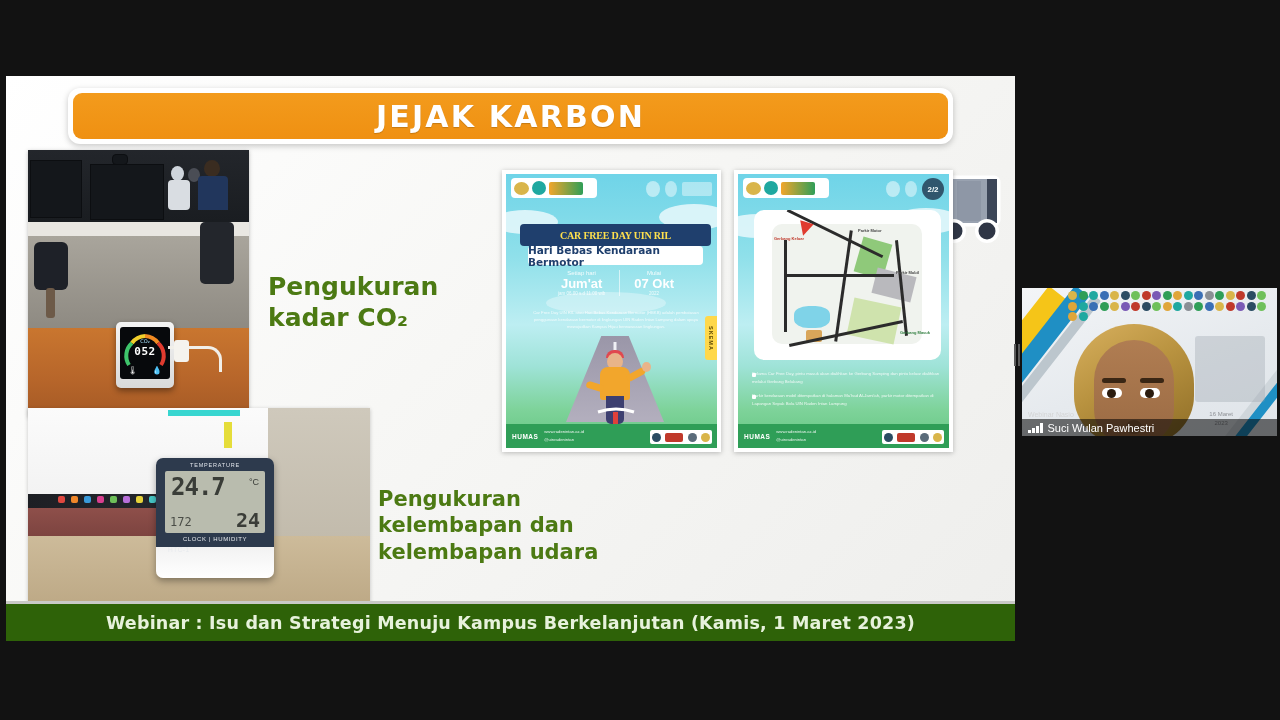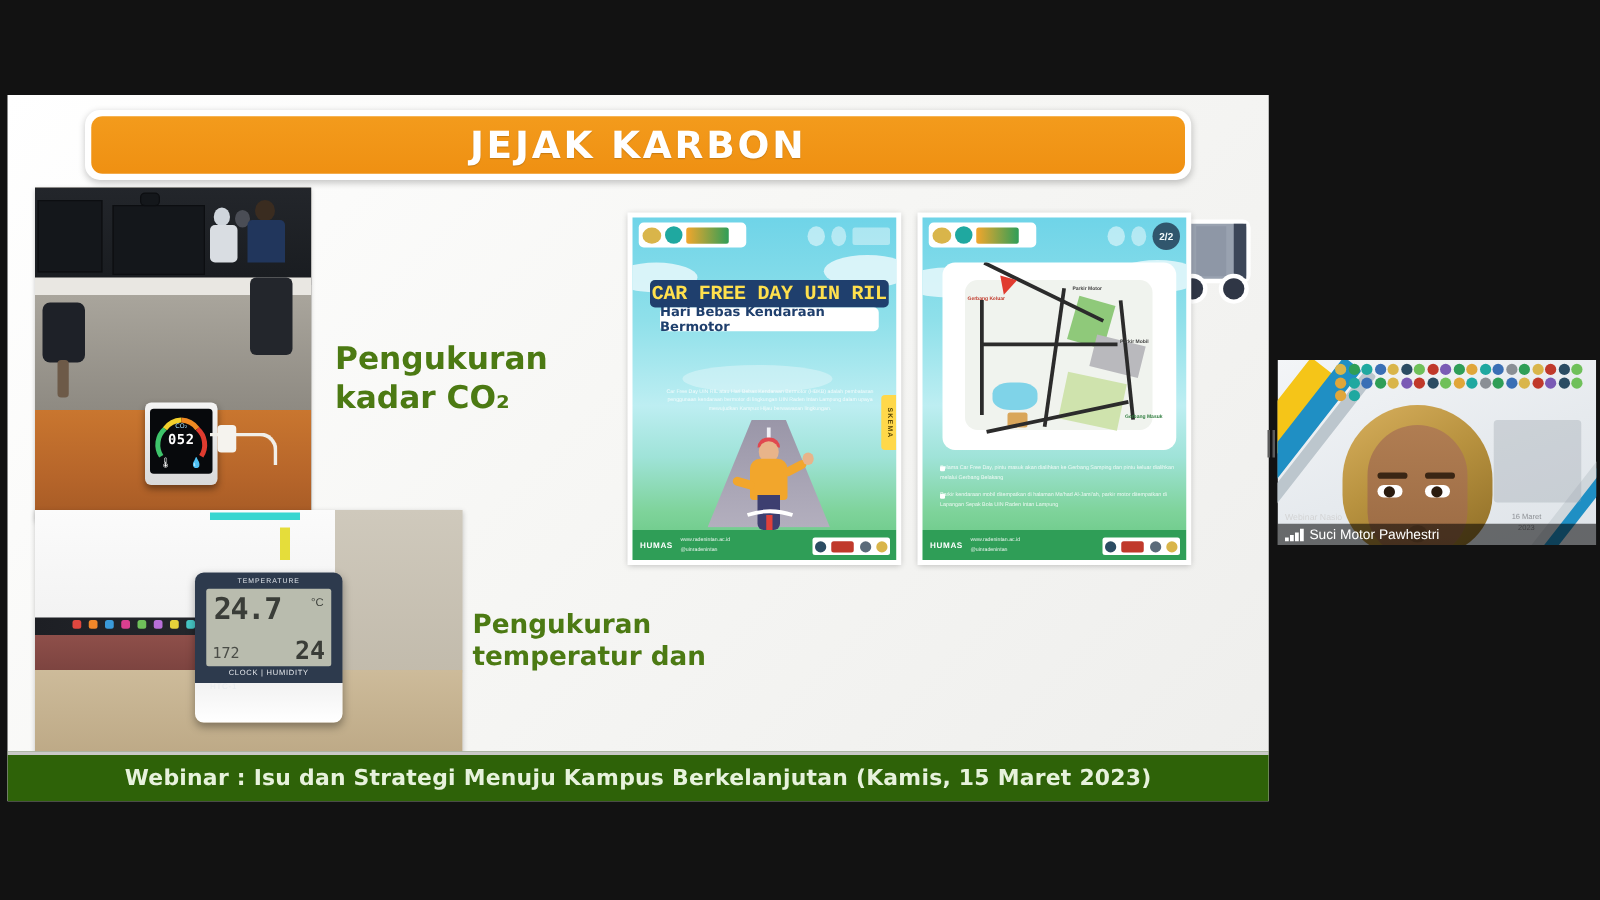--- a/index.html
+++ b/index.html
@@ -117,22 +117,22 @@
     background:#ffffff; border-radius:4px; display:flex; align-items:center;
     gap:3px; padding:0 3px; }
   .lg{ border-radius:50%; }
   .p-rightlogos{ position:absolute; right:5px; top:5px; height:20px;
     display:flex; align-items:center; gap:5px; opacity:.92; }
   .badge22{ width:22px; height:22px; border-radius:50%; background:#2b4c63;
     color:#fff; font-size:8px; display:flex; align-items:center; justify-content:center;
     font-weight:700; }
   .cfd-title{ position:absolute; left:14px; top:50px; width:191px; height:22px;
     background:#1f3f6d; border-radius:4px; display:flex; align-items:center;
-    justify-content:center; color:#ffe04d; font-size:16px; font-weight:700;
-    letter-spacing:-.2px; font-family:Liberation Mono, monospace; }
+    justify-content:center; color:#ffe04d; font-size:10px; font-weight:700;
+    letter-spacing:-.2px; font-family:Liberation Serif, serif; }
   .cfd-sub{ position:absolute; left:22px; top:72px; width:175px; height:19px;
     background:#ffffff; border-radius:4px; display:flex; align-items:center;
     justify-content:center; color:#1f3f6d; font-size:10.5px; font-weight:700;
     font-family:"DejaVu Sans", sans-serif; }
   .cfd-when{ position:absolute; left:24px; top:96px; width:172px;
     display:flex; justify-content:center; gap:14px; color:#ffffff; text-align:center; }
   .cw-sm{ font-size:6px; opacity:.9; }
   .cw-lg{ font-size:13px; font-weight:700; }
   .cw-xs{ font-size:4.5px; opacity:.85; }
   .cfd-div{ width:1px; background:rgba(255,255,255,.6); }
@@ -330,40 +330,54 @@
         <div class="therm-l3">HTC-1</div>
       </div>
     </div>
 
     <div class="cap" id="cap-co2">
       <div>Pengukuran</div>
       <div>kadar CO₂</div>
     </div>
     <div class="cap" id="cap-temp">
       <div>Pengukuran</div>
-      <div>temperatur dan</div>
+      <div>kelembapan dan</div>
+      <div>kelembapan udara</div>
     </div>
 
     <div class="poster" id="poster-left">
       <div class="p-inner">
         <div class="p-cloud" style="left:-14px;top:36px;width:66px;height:24px;"></div>
         <div class="p-cloud" style="right:-12px;top:30px;width:70px;height:26px;"></div>
         <div class="p-cloud" style="left:40px;top:118px;width:120px;height:22px;opacity:.45"></div>
         <div class="p-logobar">
           <i class="lg" style="width:15px;height:13px;background:#d9b54a"></i>
           <i class="lg" style="width:14px;height:14px;background:#1fa8a0"></i>
           <i class="lg" style="width:34px;height:13px;border-radius:2px;background:linear-gradient(90deg,#f2a62c,#2f9e57)"></i>
         </div>
         <div class="p-rightlogos">
           <i class="lg" style="width:14px;height:16px;background:rgba(255,255,255,.55)"></i>
           <i class="lg" style="width:12px;height:16px;background:rgba(255,255,255,.5)"></i>
           <i class="lg" style="width:30px;height:14px;border-radius:2px;background:rgba(255,255,255,.45)"></i>
         </div>
         <div class="cfd-title">CAR FREE DAY UIN RIL</div>
         <div class="cfd-sub">Hari Bebas Kendaraan Bermotor</div>
+        <div class="cfd-when">
+          <div>
+            <div class="cw-sm">Setiap hari</div>
+            <div class="cw-lg">Jum'at</div>
+            <div class="cw-xs">jam 06.00 s.d 11.00 wib</div>
+          </div>
+          <div class="cfd-div"></div>
+          <div>
+            <div class="cw-sm">Mulai</div>
+            <div class="cw-lg">07 Okt</div>
+            <div class="cw-xs">2022</div>
+          </div>
+        </div>
         <div class="cfd-body">Car Free Day UIN RIL atau Hari Bebas Kendaraan Bermotor (HBKB) adalah pembatasan penggunaan kendaraan bermotor di lingkungan UIN Raden Intan Lampung dalam upaya mewujudkan Kampus Hijau berwawasan lingkungan.</div>
         <div class="cfd-tab">SKEMA</div>
 
         <div class="grass"></div>
         <div class="road">
           <i style="top:6px;height:10px"></i>
             <i style="top:26px;height:12px"></i>
             <i style="top:52px;height:16px"></i>
         </div>
         <div class="cyc-cap"></div>
@@ -447,21 +461,21 @@
         <div class="p-certs">
           <i style="background:#2b4c63"></i>
             <i style="background:#c0392b;border-radius:2px;width:18px"></i>
           <i style="background:#5a6b7a"></i>
             <i style="background:#d9b54a"></i>
         </div>
       </div>
     </div>
 
     <div class="footer">
-      <span>Webinar : Isu dan Strategi Menuju Kampus Berkelanjutan (Kamis, 15 Maret 2023)</span>
+      <span>Webinar : Isu dan Strategi Menuju Kampus Berkelanjutan (Kamis, 1 Maret 2023)</span>
     </div>
   </div>
 
   <div id="drag-handle">
     <i></i>
       <i></i>
   </div>
 
   <div id="webcam">
     <div class="wc-bg"></div>
@@ -531,17 +545,17 @@
       <div>2023</div>
     </div>
 
     <div class="wc-namebar">
       <span class="sig">
         <i style="height:3px"></i>
           <i style="height:5px"></i>
           <i style="height:7px"></i>
           <i style="height:10px"></i>
       </span>
-      <span class="wc-name">Suci Motor Pawhestri</span>
+      <span class="wc-name">Suci Wulan Pawhestri</span>
     </div>
   </div>
 
 </div>
 
 </body></html>

